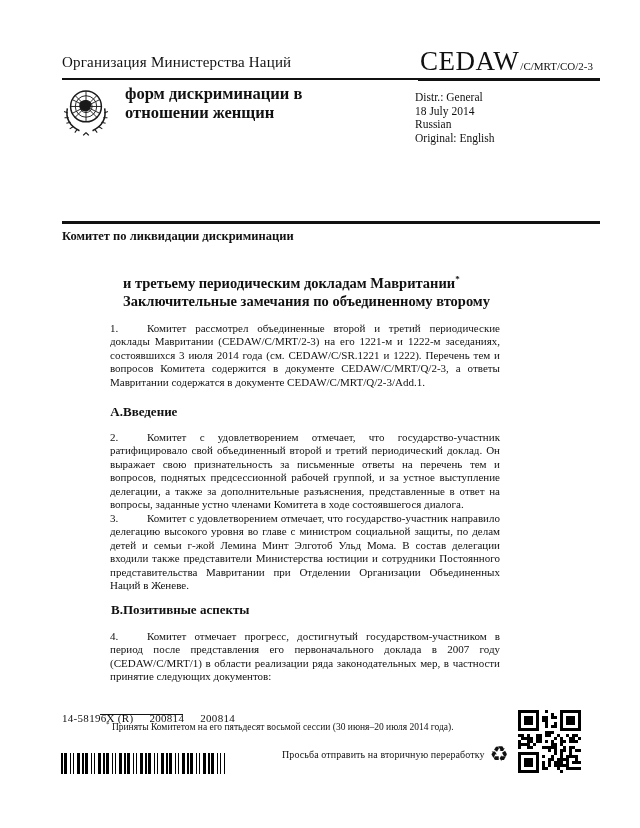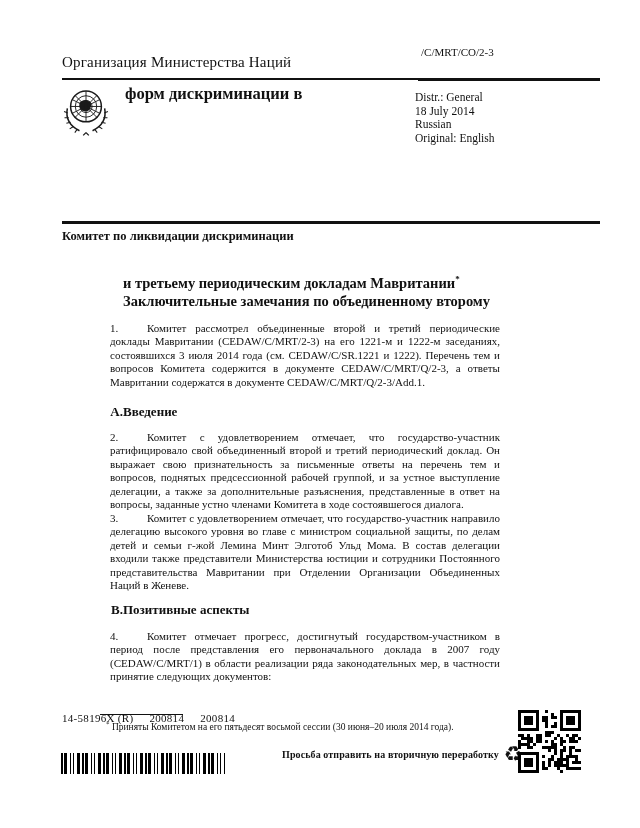--- a/index.html
+++ b/index.html
@@ -39,30 +39,31 @@
   .job-line span{margin-right:0;}
   .job-gap{display:inline-block;width:16px;}
   .barcode{left:61px;top:753px;width:164px;height:21px;
     background:repeating-linear-gradient(90deg,
       #000 0px,#000 2px,#fff 2px,#fff 3px,
       #000 3px,#000 6px,#fff 6px,#fff 9px,
       #000 9px,#000 10px,#fff 10px,#fff 12px,
       #000 12px,#000 13px,#fff 13px,#fff 16px,
       #000 16px,#000 19px,#fff 19px,#fff 21px);}
   .recycle-line{left:282px;top:744px;display:flex;align-items:center;}
-  .recycle-text{font-size:10px;font-weight:bold;letter-spacing:.1px;}
+  .recycle-text{font-size:10px;font-weight:normal;letter-spacing:.1px;}
   .recycle-glyph{font-family:"DejaVu Sans",sans-serif;font-size:21px;margin-left:5px;line-height:21px;}
   .qr{left:518px;top:710px;width:63px;height:63px;}
 </style>
 </head>
 <body>
 
 <div class="abs org-name">Организация Министерства Наций</div>
 
 <div class="abs doc-symbol">
+  <span class="main">CEDAW</span>
     <span class="suffix">/C/MRT/CO/2-3</span>
 </div>
 
 <div class="abs header-rule"></div>
 <div class="abs header-rule-right"></div>
 
 <div class="abs un-emblem">
   <svg viewBox="0 0 60 62" width="56" height="58">
     <g fill="none" stroke="#1a1a1a" stroke-width="1">
       <circle cx="30" cy="24" r="16.5" stroke-width="1.6"></circle>
@@ -84,20 +85,21 @@
     <g fill="none" stroke="#1a1a1a" stroke-width="1.1">
       <path d="M10.5 31 l-4 -1.5 M11.5 36 l-4.5 0 M13.5 41 l-4.5 1 M16.5 45.5 l-4 2.5 M20.5 48.5 l-2.5 3.5"></path>
       <path d="M49.5 31 l4 -1.5 M48.5 36 l4.5 0 M46.5 41 l4.5 1 M43.5 45.5 l4 2.5 M39.5 48.5 l2.5 3.5"></path>
       <path d="M30 52 l-3 3 M30 52 l3 3" stroke-width="1.4"></path>
     </g>
   </svg>
 </div>
 
 <div class="abs conv-title">
   <div>форм дискриминации в</div>
+  <div>отношении женщин</div>
 </div>
 
 <div class="abs distr-block">
   <div>Distr.: General</div>
   <div>18 July 2014</div>
   <div>Russian</div>
   <div>Original: English</div>
 </div>
 
 <div class="abs section-rule"></div>

